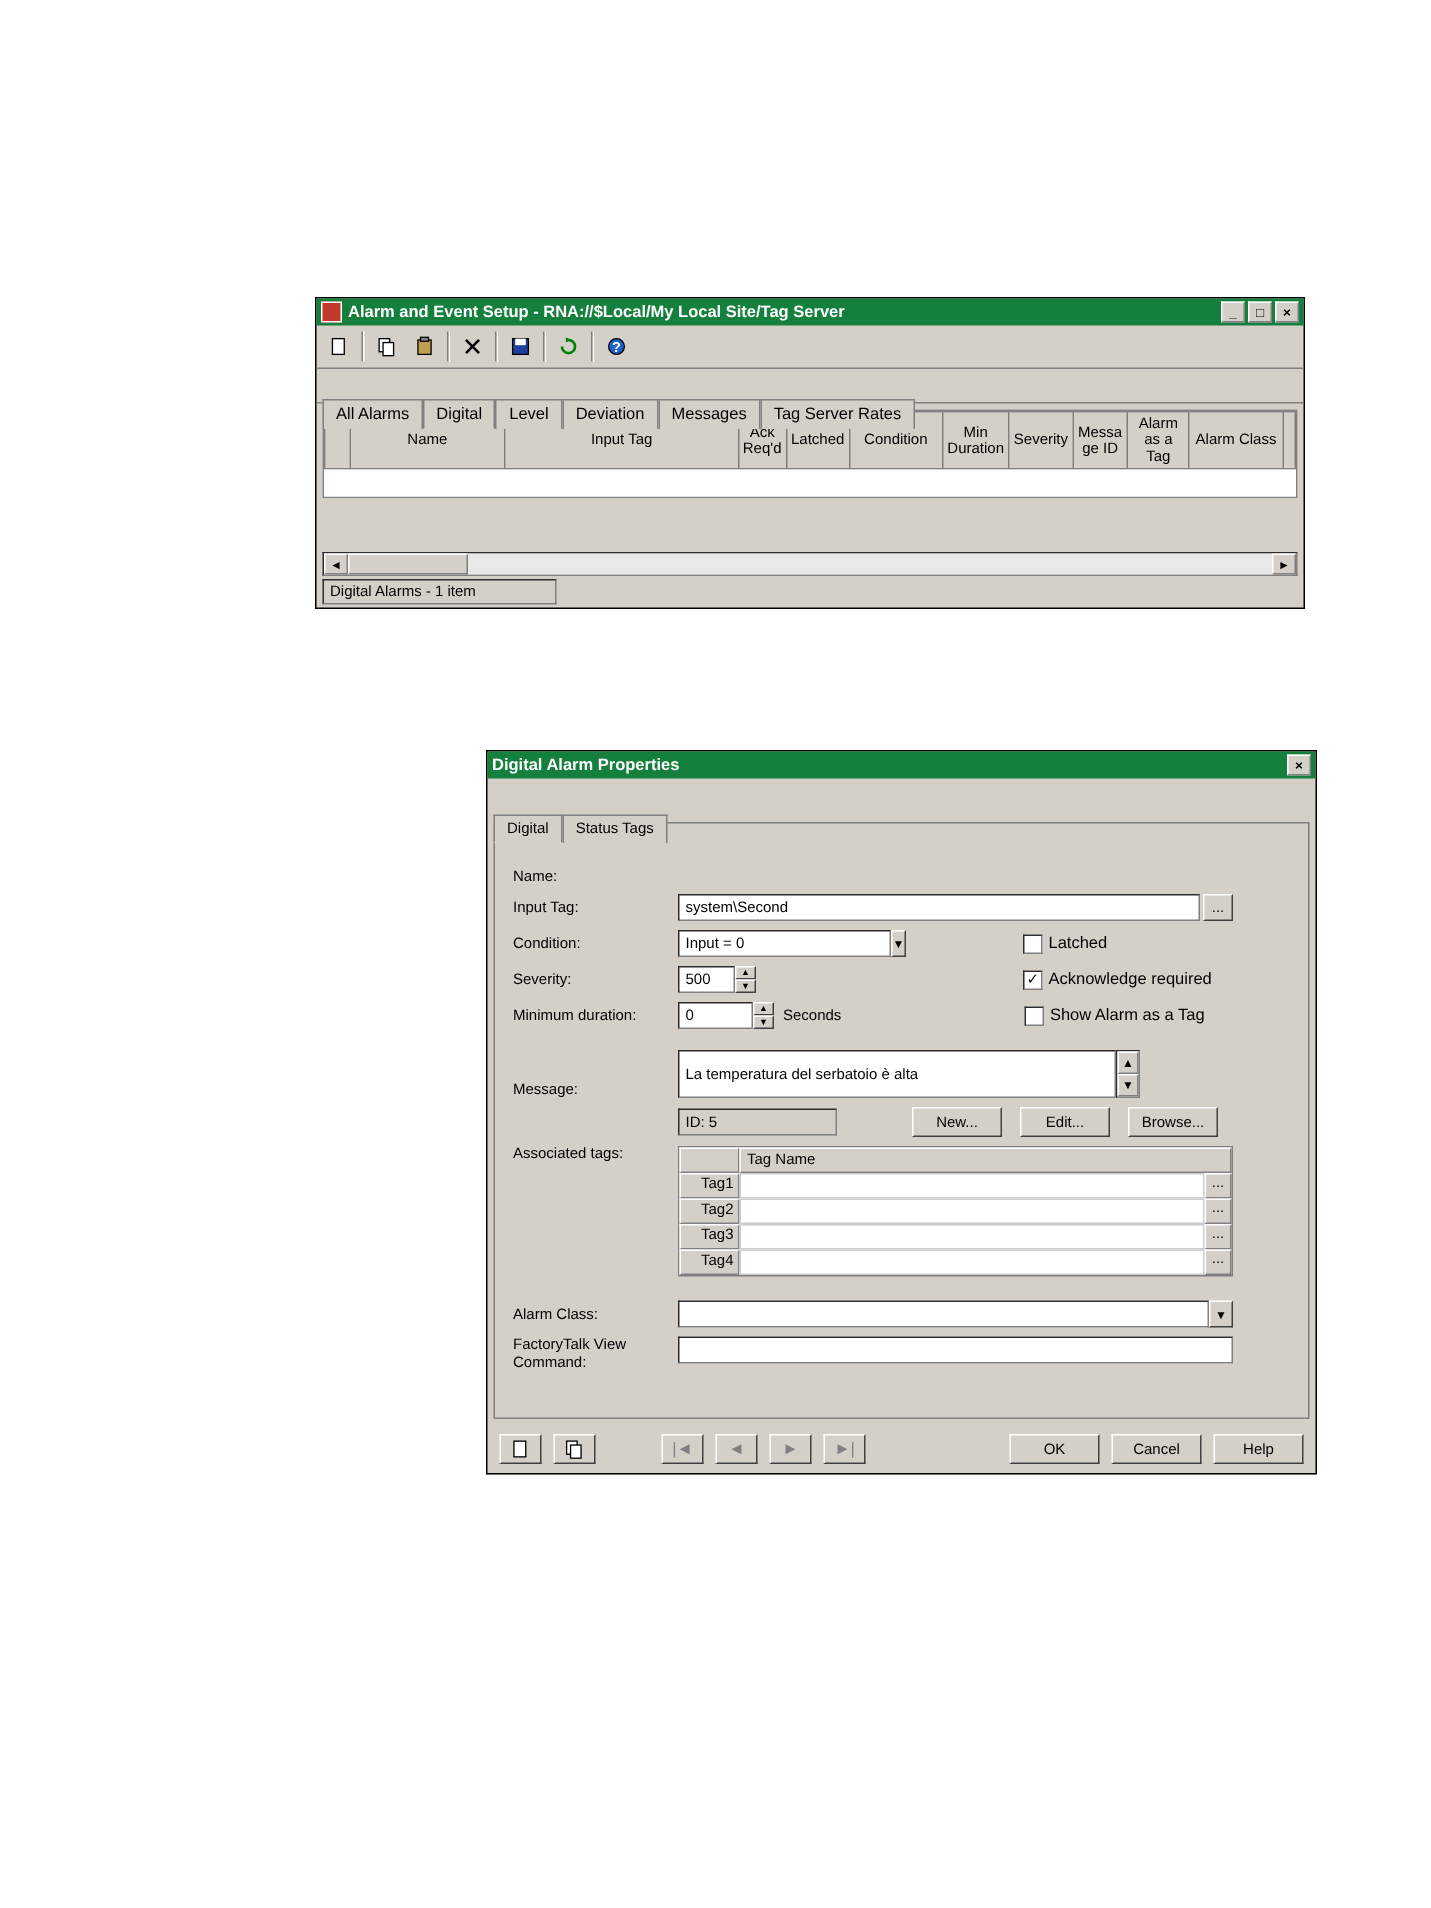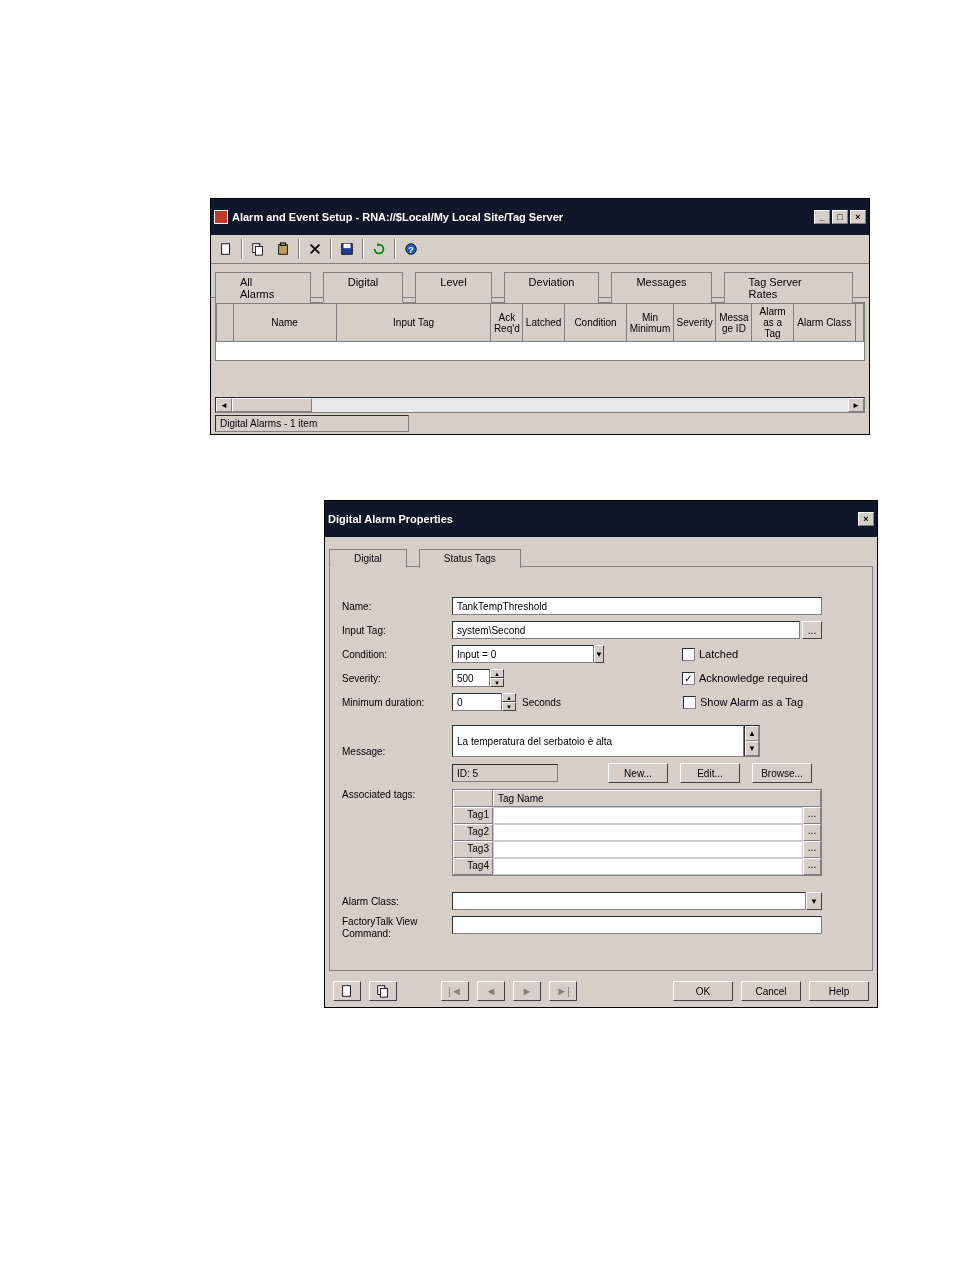--- a/index.html
+++ b/index.html
@@ -1,40 +1,40 @@
 <!DOCTYPE html>
 <html><head>
 <meta charset="utf-8">
 <style>
 *{box-sizing:border-box;font-family:Tahoma,Arial,sans-serif;font-size:11px;margin:0;padding:0}
 body{background:#fff;width:954px;height:1272px;position:relative}
 .win{position:absolute;background:#d4d0c8;border:1px solid #000}
-.titlebar{background:#0f172a;color:#fff;display:flex;align-items:center;padding:18px 3px;font-weight:bold;height:18px}
+.titlebar{background:#15803d;color:#fff;display:flex;align-items:center;padding:0 3px;font-weight:bold;height:18px}
 .titlebar .ticon{width:14px;height:14px;background:#c0392b;margin-right:4px;border:1px solid #fff}
 .titlebar .spacer{flex:1}
 .winbtn{width:16px;height:14px;background:#d4d0c8;border:1px solid #fff;border-right-color:#808080;border-bottom-color:#808080;margin-left:2px;display:flex;align-items:center;justify-content:center;font-size:9px;font-family:Arial;font-weight:bold;color:#000}
 .toolbar{display:flex;align-items:center;padding:3px 4px;gap:3px;border-bottom:1px solid #808080}
 .tbtn{width:22px;height:22px;border:1px solid #d4d0c8;display:flex;align-items:center;justify-content:center;background:#d4d0c8}
 .tbtn svg{width:14px;height:14px}
 .tsep{width:2px;height:20px;border-left:1px solid #808080;border-right:1px solid #fff;margin:0 1px}
 .tabs{display:flex;padding:2px 4px 0 4px;border-bottom:1px solid #808080}
-.tab{padding:3px 24px;border:1px solid #808080;border-bottom:none;background:#d4d0c8;margin-right:12px;position:relative;top:6px;cursor:pointer}
+.tab{padding:3px 8px;border:1px solid #808080;border-bottom:none;background:#d4d0c8;margin-right:0;position:relative;top:18px;cursor:pointer}
 .tab.active{background:#d4d0c8;border-bottom:1px solid #d4d0c8;z-index:1}
 .grid{margin:4px;border:1px solid #808080;background:#fff}
 .grid table{width:100%;border-collapse:collapse}
 .grid th{background:#d4d0c8;border:1px solid #808080;padding:2px;font-weight:normal;font-size:10px;text-align:center;height:28px;line-height:1.1}
 .grid td{border:0;padding:2px 4px;height:16px;font-size:10px}
 .grid tr.selrow td{background:#0a246a;color:#fff}
 .grid .rowhdr{background:#d4d0c8;width:16px}
 .chk{width:13px;height:13px;border:1px inset #808080;background:#fff;display:inline-flex;align-items:center;justify-content:center;font-size:10px;color:#000}
 .hscroll{display:flex;margin:2px 4px;height:16px;border:1px inset #808080;background:#d4d0c8}
 .hscroll .arrow{width:16px;background:#d4d0c8;border:1px solid #fff;border-right-color:#808080;border-bottom-color:#808080;display:flex;align-items:center;justify-content:center;font-size:8px}
 .hscroll .track{flex:1;background:#e8e8e8}
 .hscroll .thumb{width:80px;height:100%;background:#d4d0c8;border:1px solid #fff;border-right-color:#808080;border-bottom-color:#808080}
-.status{border:1px inset #808080;padding:2px 4px;margin:2px 4px;width:194px;font-size:10px}
+.status{border:1px inset #808080;padding:2px 4px;margin:2px 4px;width:156px;font-size:10px}
 .win2{left:324px;top:500px;width:554px}
 .innerpanel{margin:4px;border:1px solid #808080;background:#d4d0c8;padding:8px 12px}
 .tabs2{display:flex;margin:6px 4px 0 4px}
 .tabs2 .tab{font-size:10px}
 .formrow{display:flex;align-items:center;margin:6px 0}
 .formrow>.lbl{width:110px;font-size:10px}
 .tinput{border:1px inset #808080;background:#fff;padding:2px 4px;font-size:10px;height:18px}
 .tinput.ro{background:#d4d0c8}
 .bbtn{background:#d4d0c8;border:1px solid #fff;border-right-color:#404040;border-bottom-color:#404040;padding:2px 8px;height:20px;font-size:10px;cursor:pointer;min-width:60px}
 .bbtn.small{min-width:20px;padding:2px 4px}
@@ -130,21 +130,21 @@
   <div class="grid">
     <table>
       <tbody>
           <tr>
         <th class="rowhdr"></th>
         <th style="width:100px">Name</th>
         <th style="width:150px">Input Tag</th>
         <th style="width:30px">Ack Req'd</th>
         <th style="width:40px">Latched</th>
         <th style="width:60px">Condition</th>
-        <th style="width:40px">Min Minimum</th>
+        <th style="width:40px">Min Duration</th>
         <th style="width:40px">Severity</th>
         <th style="width:35px">Messa ge ID</th>
         <th style="width:40px">Alarm as a Tag</th>
         <th style="width:60px">Alarm Class</th>
         <th style="width:8px"></th>
       </tr>
     </tbody>
       </table>
     <div style="height:18px;background:#fff"></div>
   </div>
@@ -166,21 +166,20 @@
     <div class="winbtn">×</div>
   </div>
   <div class="tabs2">
     <div class="tab active">Digital</div>
     <div class="tab">Status Tags</div>
   </div>
   <div class="innerpanel" style="padding-top:24px;padding-bottom:24px">
 
     <div class="formrow">
       <div class="lbl">Name:</div>
-      <input class="tinput" style="width: 370px;" value="TankTempThreshold">
     </div>
 
     <div class="formrow">
       <div class="lbl">Input Tag:</div>
       <input class="tinput" style="width: 348px;" value="system\Second">
       <button class="bbtn small" style="height:18px;margin-left:2px">...</button>
     </div>
 
     <div class="formrow">
       <div class="lbl">Condition:</div>

